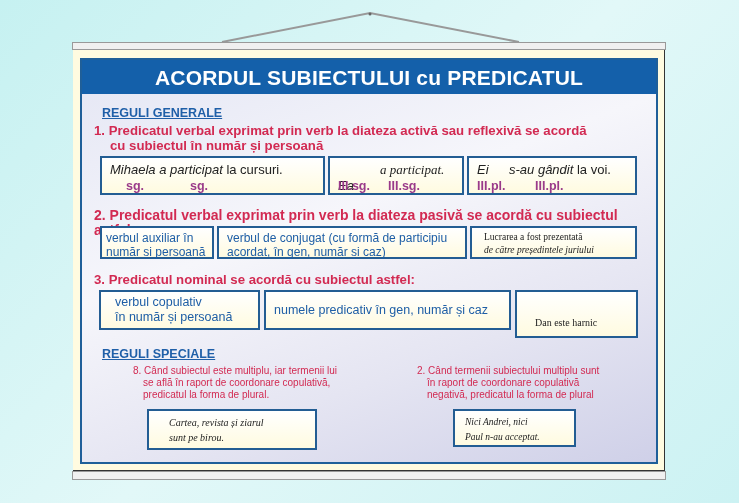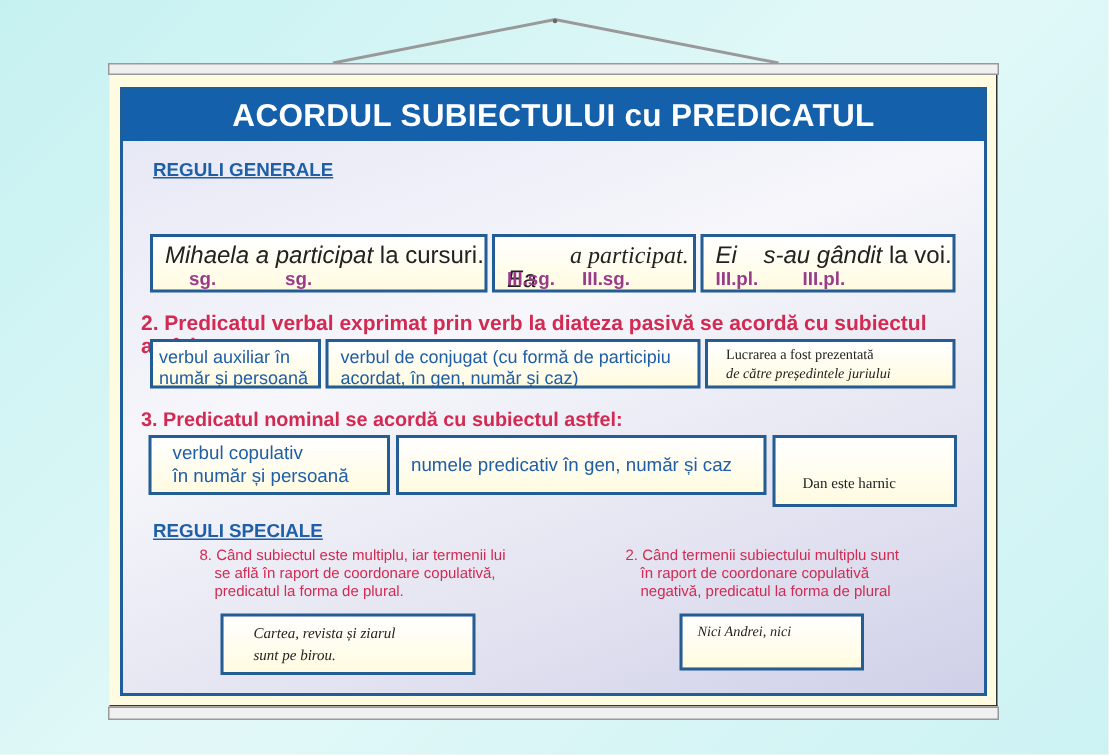--- a/index.html
+++ b/index.html
@@ -39,41 +39,45 @@
     .rule {
       position: absolute; color: #d22a52; font-weight: bold; font-size: 13.2px; line-height: 15px;
     }
     .box {
       position: absolute; border: 2px solid #235d93; box-sizing: border-box;
       background: linear-gradient(180deg, #ffffff 0%, #fffbe0 100%);
     }
     .box.blue-text { color: #1e5ea6; font-size: 12px; line-height: 14px; padding: 3px 4px; }
     .box.example { color: #222; font-size: 11px; line-height: 14px; font-style: italic; font-family: Liberation Serif, serif; }
     .ex-line { position: absolute; white-space: nowrap; }
-    .sent { font-size: 16px; color: #222; font-family: "Liberation Sans", sans-serif; }
+    .sent { font-size: 13px; color: #222; font-family: "Liberation Sans", sans-serif; }
     .sent i { font-style: italic; }
     .tag { font-size: 12.5px; color: #9a3a8a; font-weight: bold; font-family: "Liberation Sans", sans-serif; }
     .special-rule { position: absolute; color: #d22a52; font-size: 10px; line-height: 12px; }
   </style>
 </head>
 <body>
 
 <svg class="hanger" width="739" height="45">
   <polyline points="222,42 370,13 519,42" fill="none" stroke="#999" stroke-width="2"></polyline>
   <circle cx="370" cy="14" r="1.5" fill="#666"></circle>
 </svg>
 <div class="rod-top"></div>
 
 <div class="paper"></div>
 
 <div class="frame">
   <div class="title-bar">ACORDUL SUBIECTULUI cu PREDICATUL</div>
 
   <div class="heading" style="left:20px; top:46px;">REGULI GENERALE</div>
 
+  <div class="rule" style="left:12px; top:63px;">
+    <div>1. Predicatul verbal exprimat prin verb la diateza activă sau reflexivă se acordă</div>
+    <div style="padding-left:16px;">cu subiectul în număr și persoană</div>
+  </div>
 
   <div class="box" style="left:18px; top:96px; width:225px; height:39px;">
     <div class="ex-line sent" style="left:8px; top:4px;">
       <i>Mihaela</i>
       <i>a participat</i>
       <span>la cursuri.</span>
     </div>
     <span class="ex-line tag" style="left:24px; top:21px;">sg.</span>
     <span class="ex-line tag" style="left:88px; top:21px;">sg.</span>
   </div>
@@ -134,16 +138,17 @@
     <div style="padding-left:10px;">negativă, predicatul la forma de plural</div>
   </div>
 
   <div class="box example" style="left:65px; top:349px; width:170px; height:41px; padding:4px 16px 0 20px; font-size:10px; line-height:15px;">
     <div>Cartea, revista și ziarul</div>
     <div>sunt pe birou.</div>
   </div>
 
   <div class="box example" style="left:371px; top:349px; width:123px; height:38px; padding:4px 0 0 10px; font-size:9.5px; line-height:15px;">
     <div>Nici Andrei, nici</div>
+    <div>Paul n-au acceptat.</div>
   </div>
 </div>
 
 <div class="rod-bottom"></div>
 
 </body></html>

